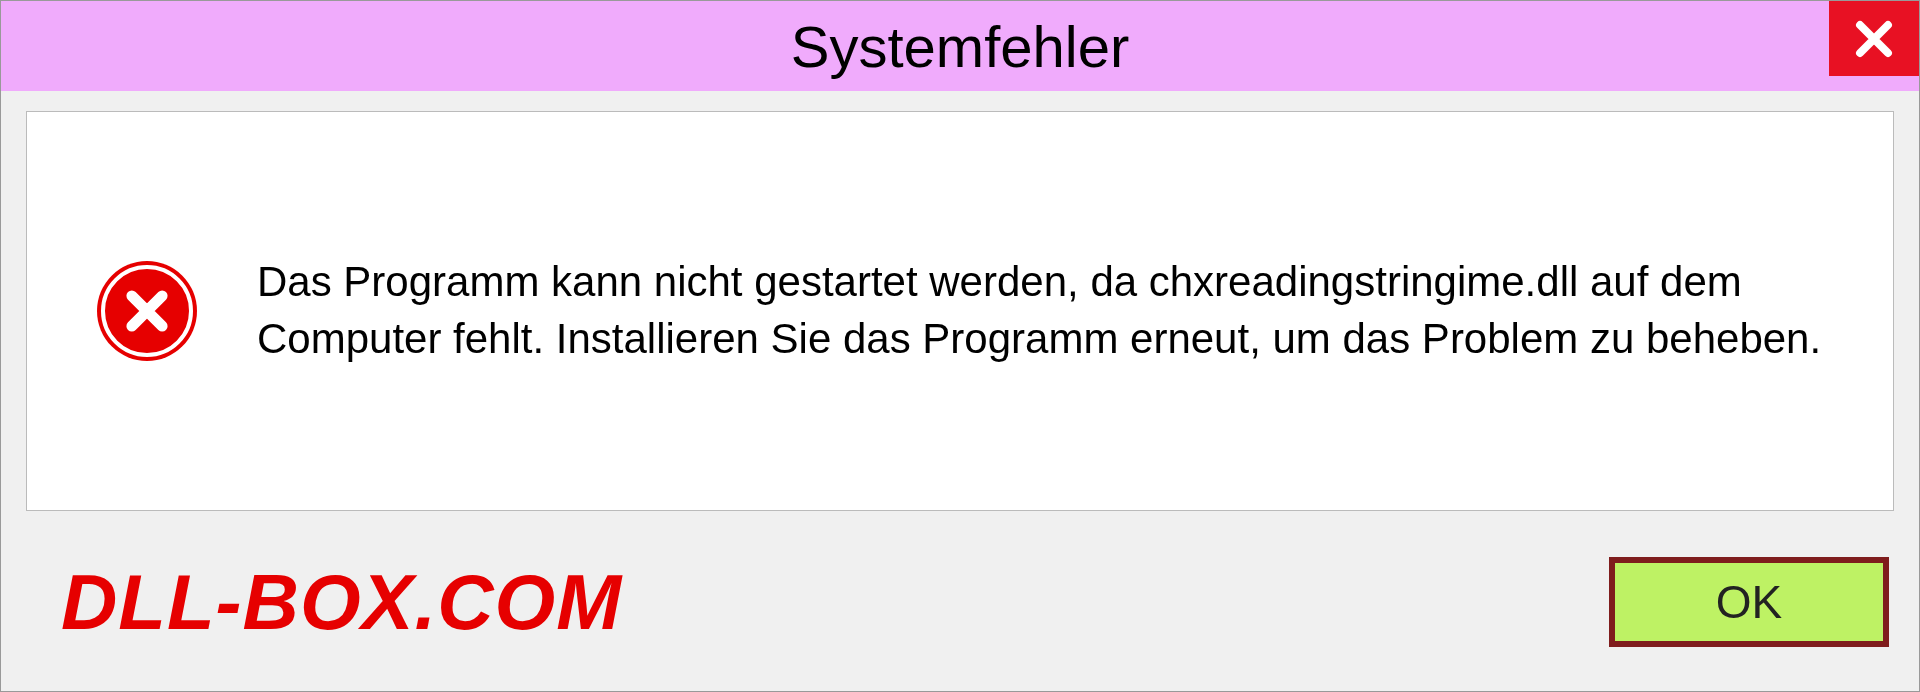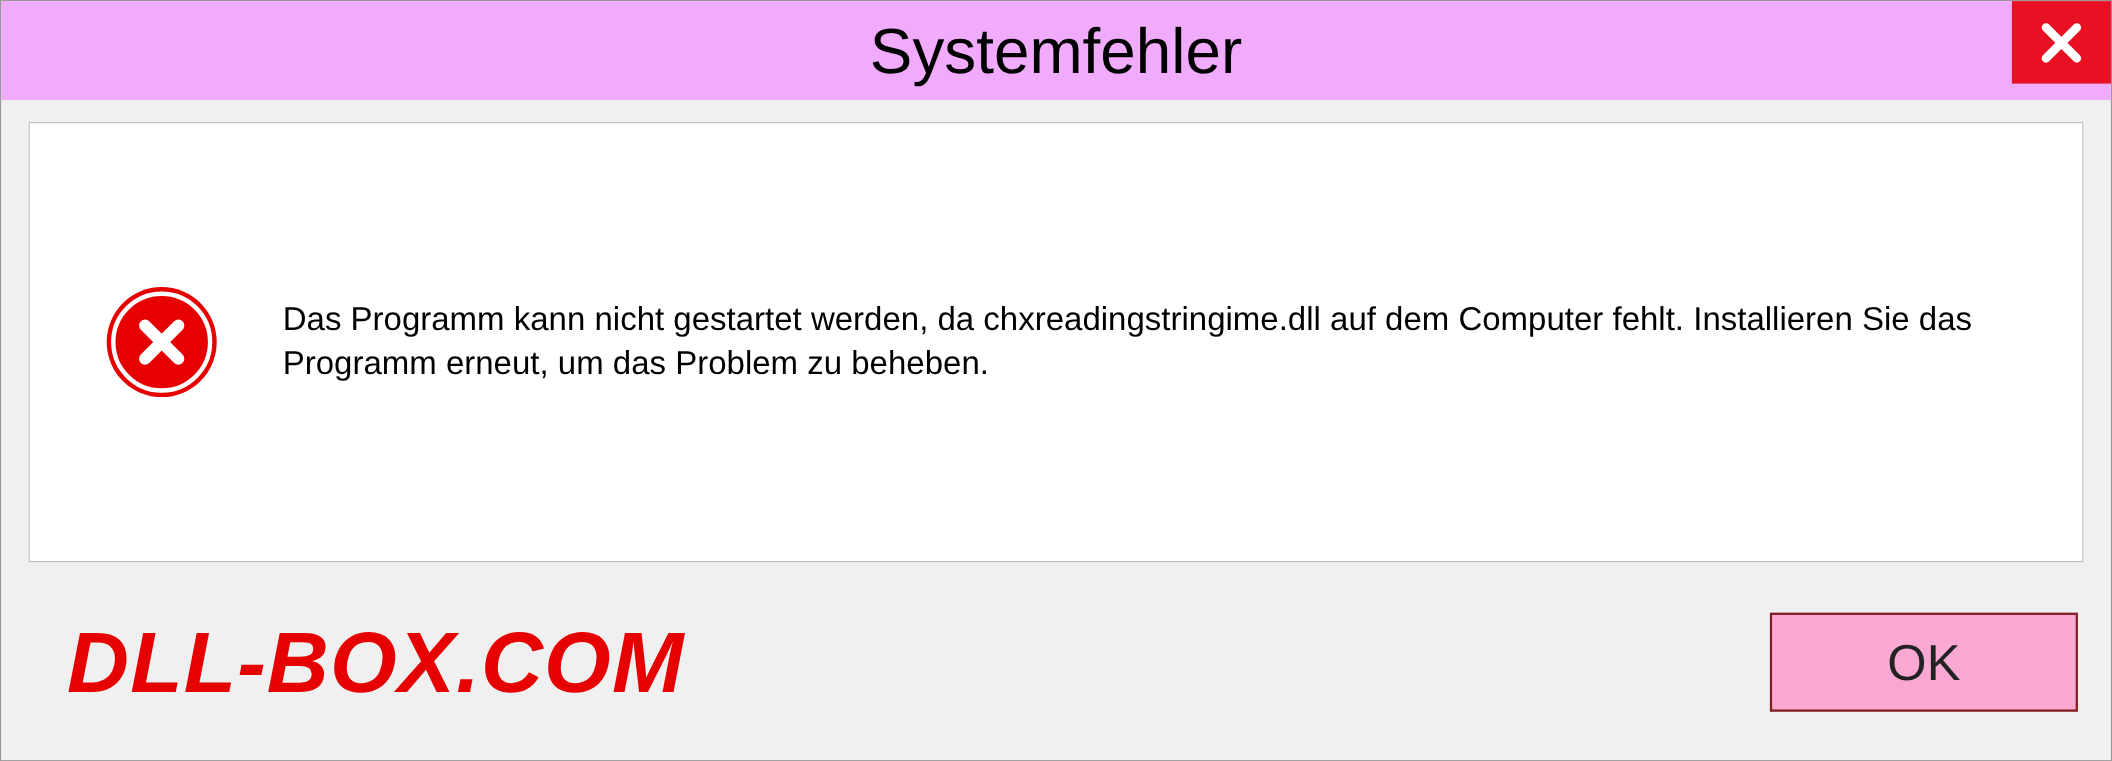--- a/index.html
+++ b/index.html
@@ -90,21 +90,21 @@
       border: 4px solid #fff;
       border-radius: 50%;
     }
     .error-circle svg {
       width: 52px;
       height: 52px;
       position: relative;
       z-index: 1;
     }
     .message-text {
-      font-size: 30px;
+      font-size: 42px;
       line-height: 1.35;
       color: #000;
       font-weight: 400;
     }
     .footer {
       height: 160px;
       display: flex;
       align-items: center;
       justify-content: space-between;
       padding: 0 30px 18px 60px;
@@ -113,22 +113,22 @@
       font-family: Arial, 'Arial Black', sans-serif;
       font-size: 78px;
       font-weight: 900;
       font-style: italic;
       color: #e60000;
       letter-spacing: 1px;
     }
     .ok-btn {
       width: 280px;
       height: 90px;
-      background: #f9a8d4;
-      border: 2px solid #7f1d1d;
+      background: #bef264;
+      border: 6px solid #7f1d1d;
       font-size: 46px;
       color: #222;
       display: flex;
       align-items: center;
       justify-content: center;
       cursor: pointer;
       font-family: inherit;
     }
   </style>
 </head>

